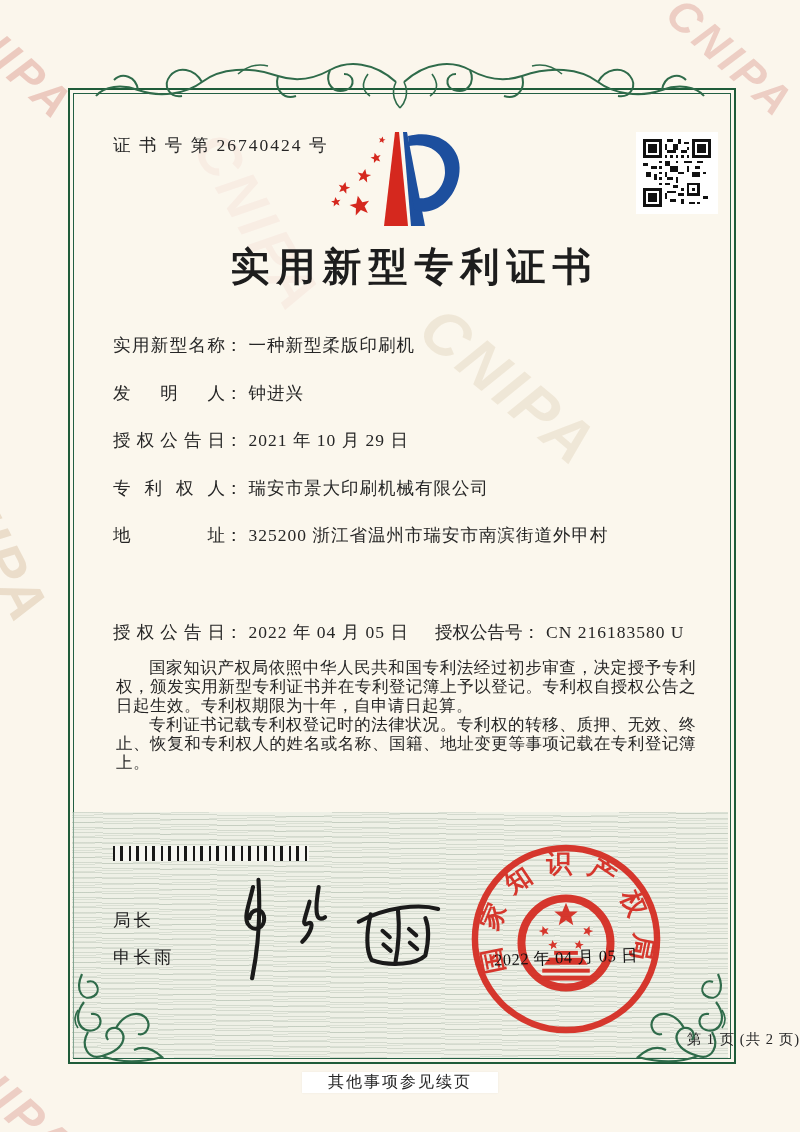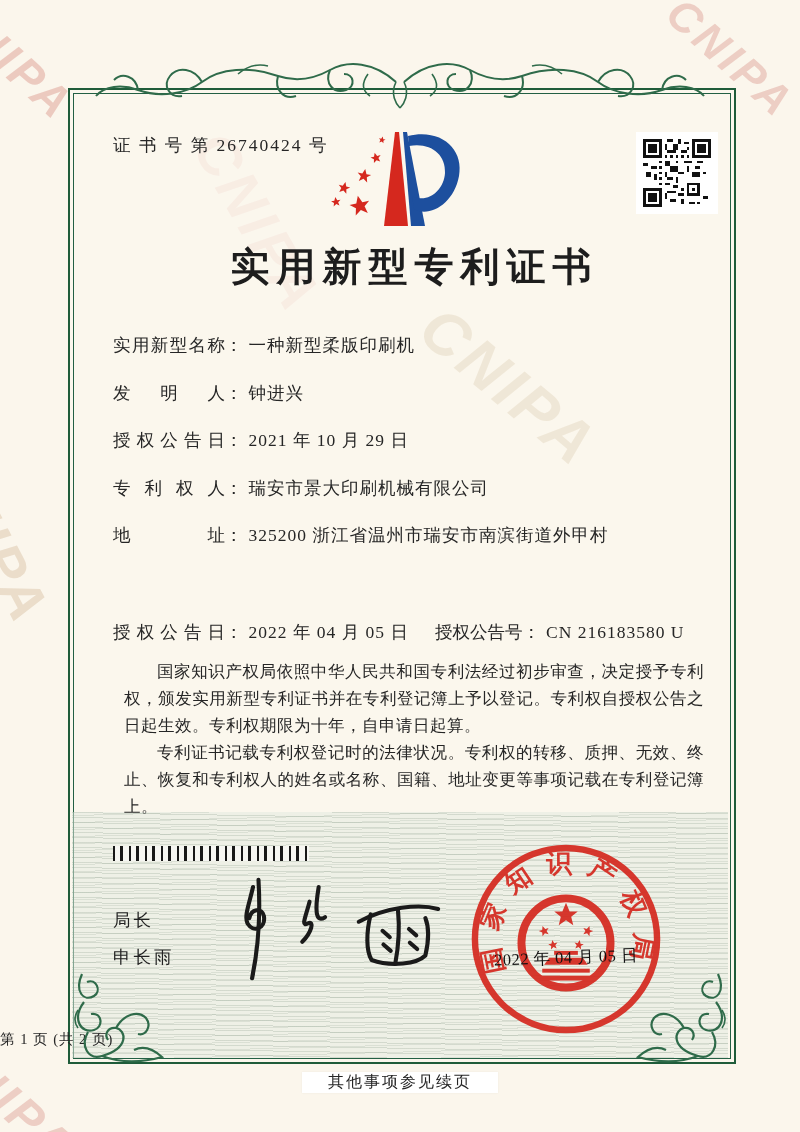--- a/index.html
+++ b/index.html
@@ -41,38 +41,38 @@
     display:flex; align-items:center; justify-content:center;}
   .doc-title{position:absolute; left:0; right:0; top:240px; text-align:center;
     font-size:39px; font-weight:bold; letter-spacing:7px; color:#1d1d1d;margin-left:29px;}
   .fields{position:absolute; left:113px; top:335px; width:590px; font-size:17.5px;}
   .frow{margin-bottom:26.5px; line-height:21px; white-space:nowrap;}
   .flabel{display:inline-block; width:112px; text-align:justify; text-align-last:justify; vertical-align:top;}
   .fcolon{display:inline-block; vertical-align:top;}
   .fvalue{display:inline-block; margin-left:6px; letter-spacing:1px; vertical-align:top;}
   .grant-row{position:absolute; left:113px; top:622px; font-size:17.5px; line-height:21px; white-space:nowrap;}
   .grant-right{position:absolute; left:322px; top:0; white-space:nowrap;}
-  .paras{position:absolute; left:124px; top:658px; width:580px; font-size:16.5px;
-    line-height:27px; letter-spacing:0.5px; text-align:justify;}
+  .paras{position:absolute; left:116px; top:658px; width:580px; font-size:16.5px;
+    line-height:19px; letter-spacing:0.5px; text-align:justify;}
   .paras p{margin:0; text-indent:2em;}
   .barcode{position:absolute; left:113px; top:846px; width:196px; height:15px;
     background:repeating-linear-gradient(90deg,
       #181818 0 2px, #f6f6f2 2px 3.5px,
       #181818 3.5px 4.5px, #f6f6f2 4.5px 7px,
       #181818 7px 10px, #f6f6f2 10px 11.5px,
       #181818 11.5px 12.5px, #f6f6f2 12.5px 16px);}
   .signer-title{position:absolute; left:113px; top:908px; font-size:17.5px; letter-spacing:3px;
     font-family:"Liberation Sans","DejaVu Sans",sans-serif; color:#222;}
   .signer-name{position:absolute; left:113px; top:945px; font-size:17.5px; letter-spacing:3px;
     font-family:"Liberation Sans","DejaVu Sans",sans-serif; color:#222;}
   .signature{position:absolute; left:222px; top:874px; width:228px; height:110px;}
   .seal{position:absolute; left:467px; top:840px; width:198px; height:198px;}
   .seal-date{position:absolute; left:467px; top:947px; width:198px; text-align:center;
     font-size:16.5px; letter-spacing:0.5px; color:#111; transform:rotate(-2deg); z-index:5;}
-  .page-num{position:absolute; left:0; right:0; top:1030px; text-align:left; font-size:14.5px; letter-spacing:1px;}
+  .page-num{position:absolute; left:0; right:0; top:1030px; text-align:right; font-size:14.5px; letter-spacing:1px;}
   .note-box{position:absolute; left:50%; top:1072px; transform:translateX(-50%);
     background:#ffffff; padding:0 26px; font-size:16px; letter-spacing:2px; z-index:3; box-shadow:0 0 2px rgba(0,0,0,0.06);}
 </style>
 </head>
 <body>
 
 <div class="page">
 
   <span class="wm wm1">CNIPA</span>
   <span class="wm wm2">CNIPA</span>

